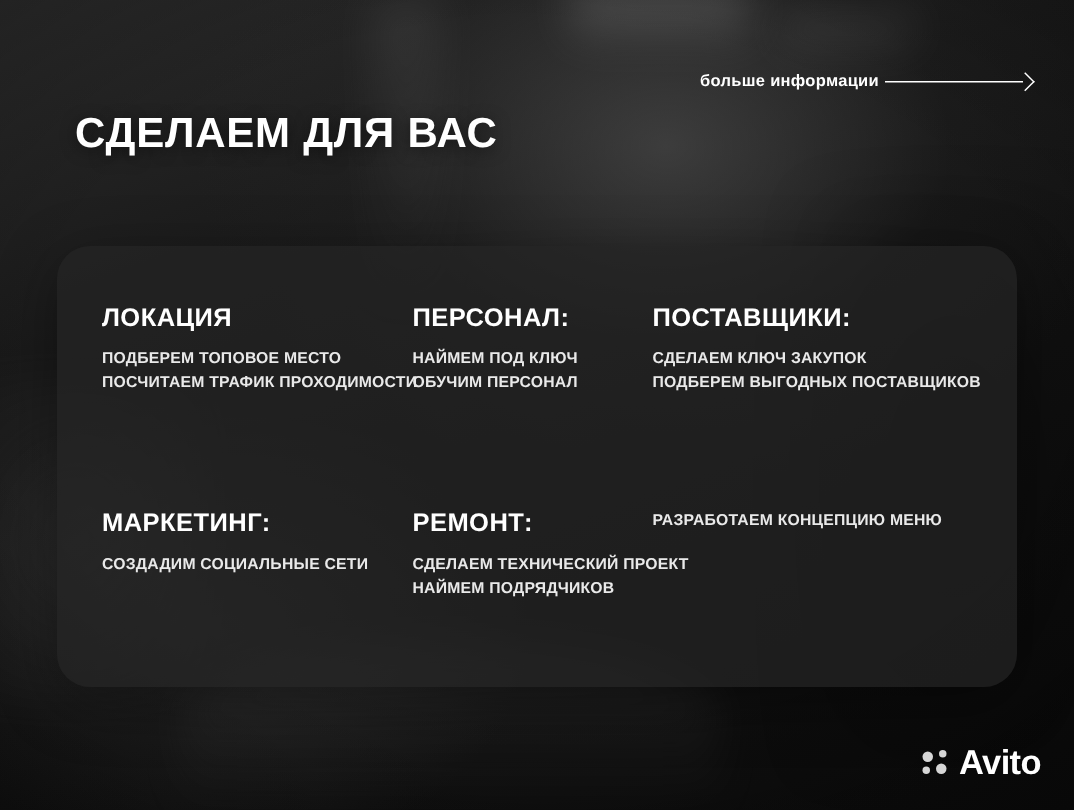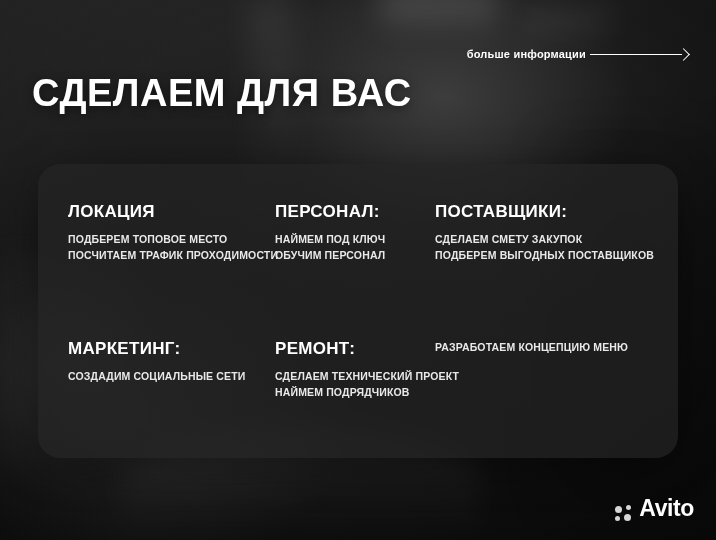--- a/index.html
+++ b/index.html
@@ -95,24 +95,24 @@
     right: 0; top: 1px;
     width: 9px; height: 9px;
     border-top: 1px solid #ffffff;
     border-right: 1px solid #ffffff;
     transform: rotate(45deg);
   }
 
   
   .headline {
     position: absolute;
-    left: 32px;
+    left: 50px;
     top: 74px;
     color: #ffffff;
-    font-size: 38px;
+    font-size: 28px;
     font-weight: bold;
     letter-spacing: 0.5px;
     line-height: 1.05;
     z-index: 5;
     text-shadow: 0 2px 10px rgba(0,0,0,0.5);
   }
 
   
   .card {
     position: absolute;
@@ -153,21 +153,21 @@
     line-height: 1.55;
     white-space: nowrap;
   }
 
   
   .logo {
     position: absolute;
     right: 22px;
     bottom: 18px;
     display: flex;
-    align-items: flex-end;
+    align-items: center;
     gap: 7px;
     z-index: 6;
   }
   .logo-dots {
     position: relative;
     width: 17px;
     height: 17px;
   }
   .logo-dots i {
     position: absolute;
@@ -218,21 +218,21 @@
       </div>
 
       <div class="cell">
         <div class="cell-title">ПЕРСОНАЛ:</div>
         <div class="cell-line">НАЙМЕМ ПОД КЛЮЧ</div>
         <div class="cell-line">ОБУЧИМ ПЕРСОНАЛ</div>
       </div>
 
       <div class="cell">
         <div class="cell-title">ПОСТАВЩИКИ:</div>
-        <div class="cell-line">СДЕЛАЕМ СМЕТУ ЗАКУПОК</div>
+        <div class="cell-line">СДЕЛАЕМ КЛЮЧ ЗАКУПОК</div>
         <div class="cell-line">ПОДБЕРЕМ ВЫГОДНЫХ ПОСТАВЩИКОВ</div>
       </div>
 
       <div class="cell">
         <div class="cell-title">МАРКЕТИНГ:</div>
         <div class="cell-line">СОЗДАДИМ СОЦИАЛЬНЫЕ СЕТИ</div>
       </div>
 
       <div class="cell">
         <div class="cell-title">РЕМОНТ:</div>

